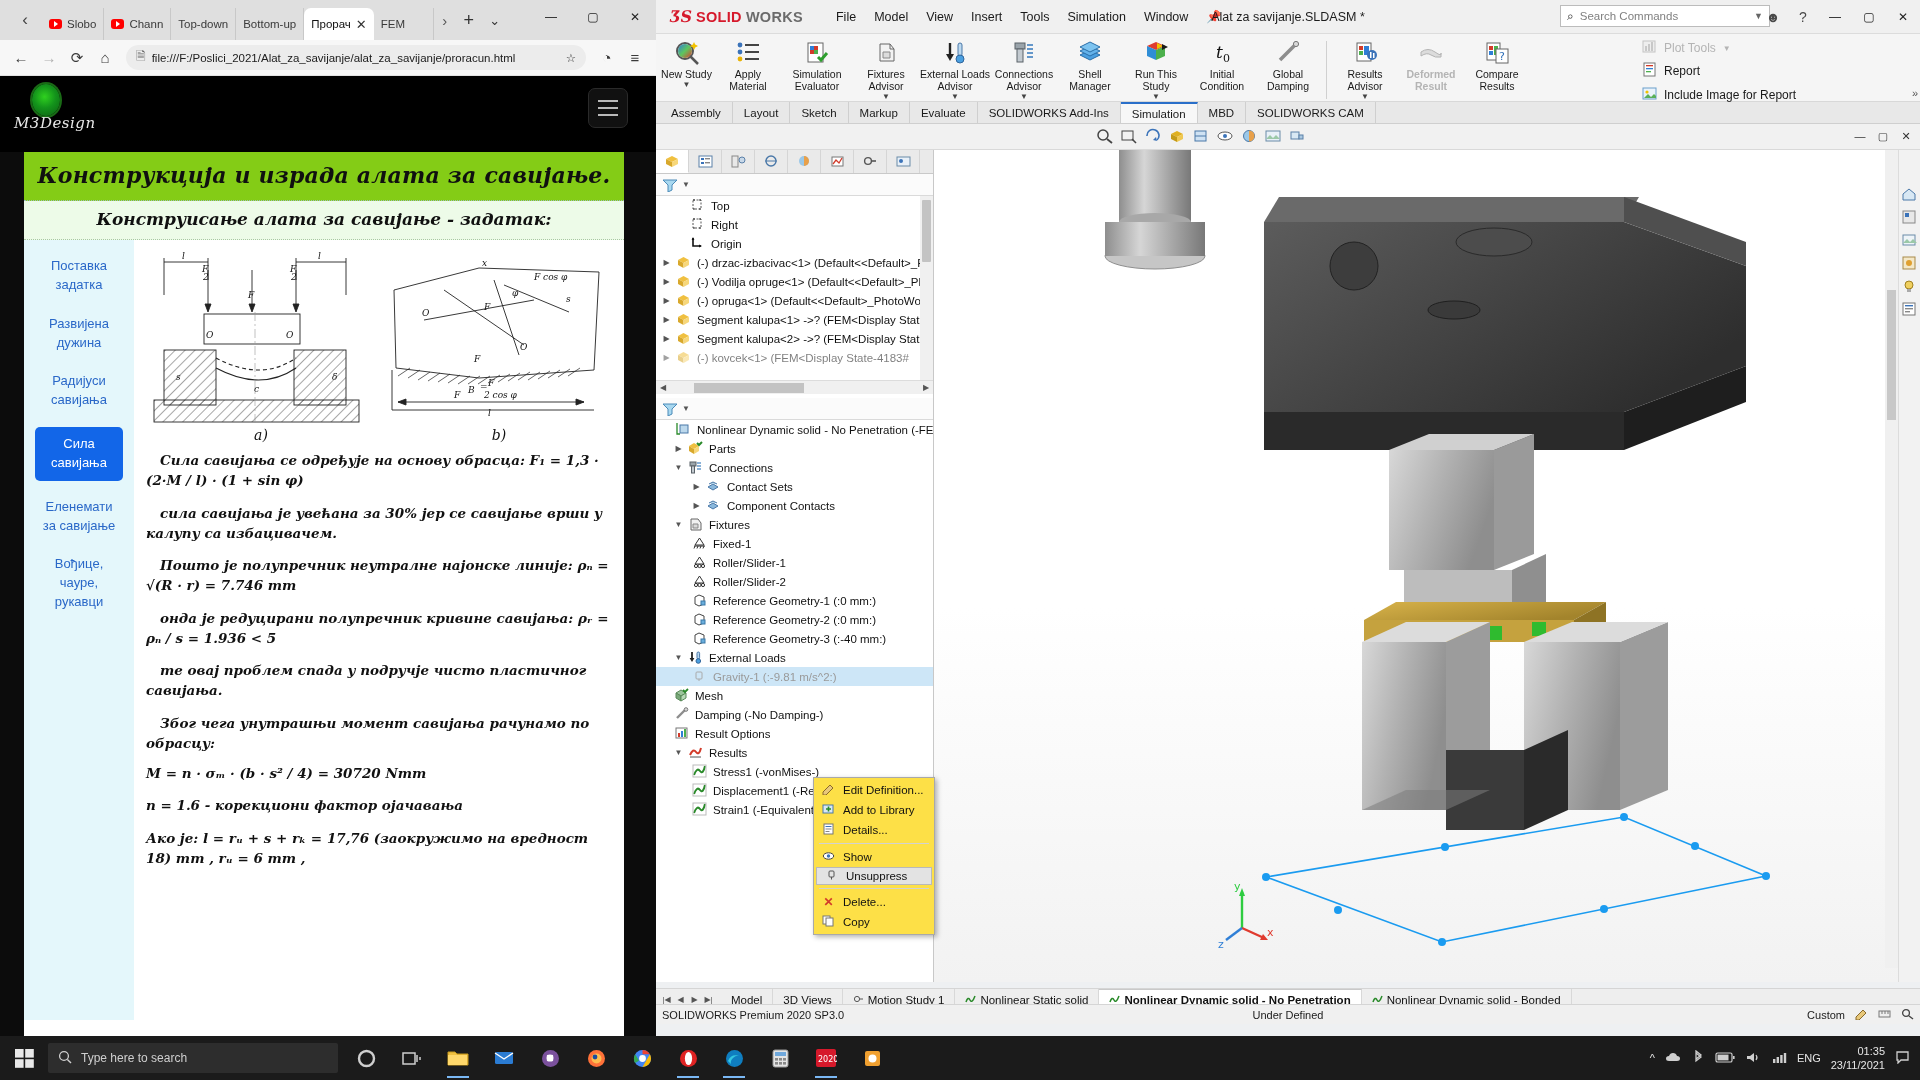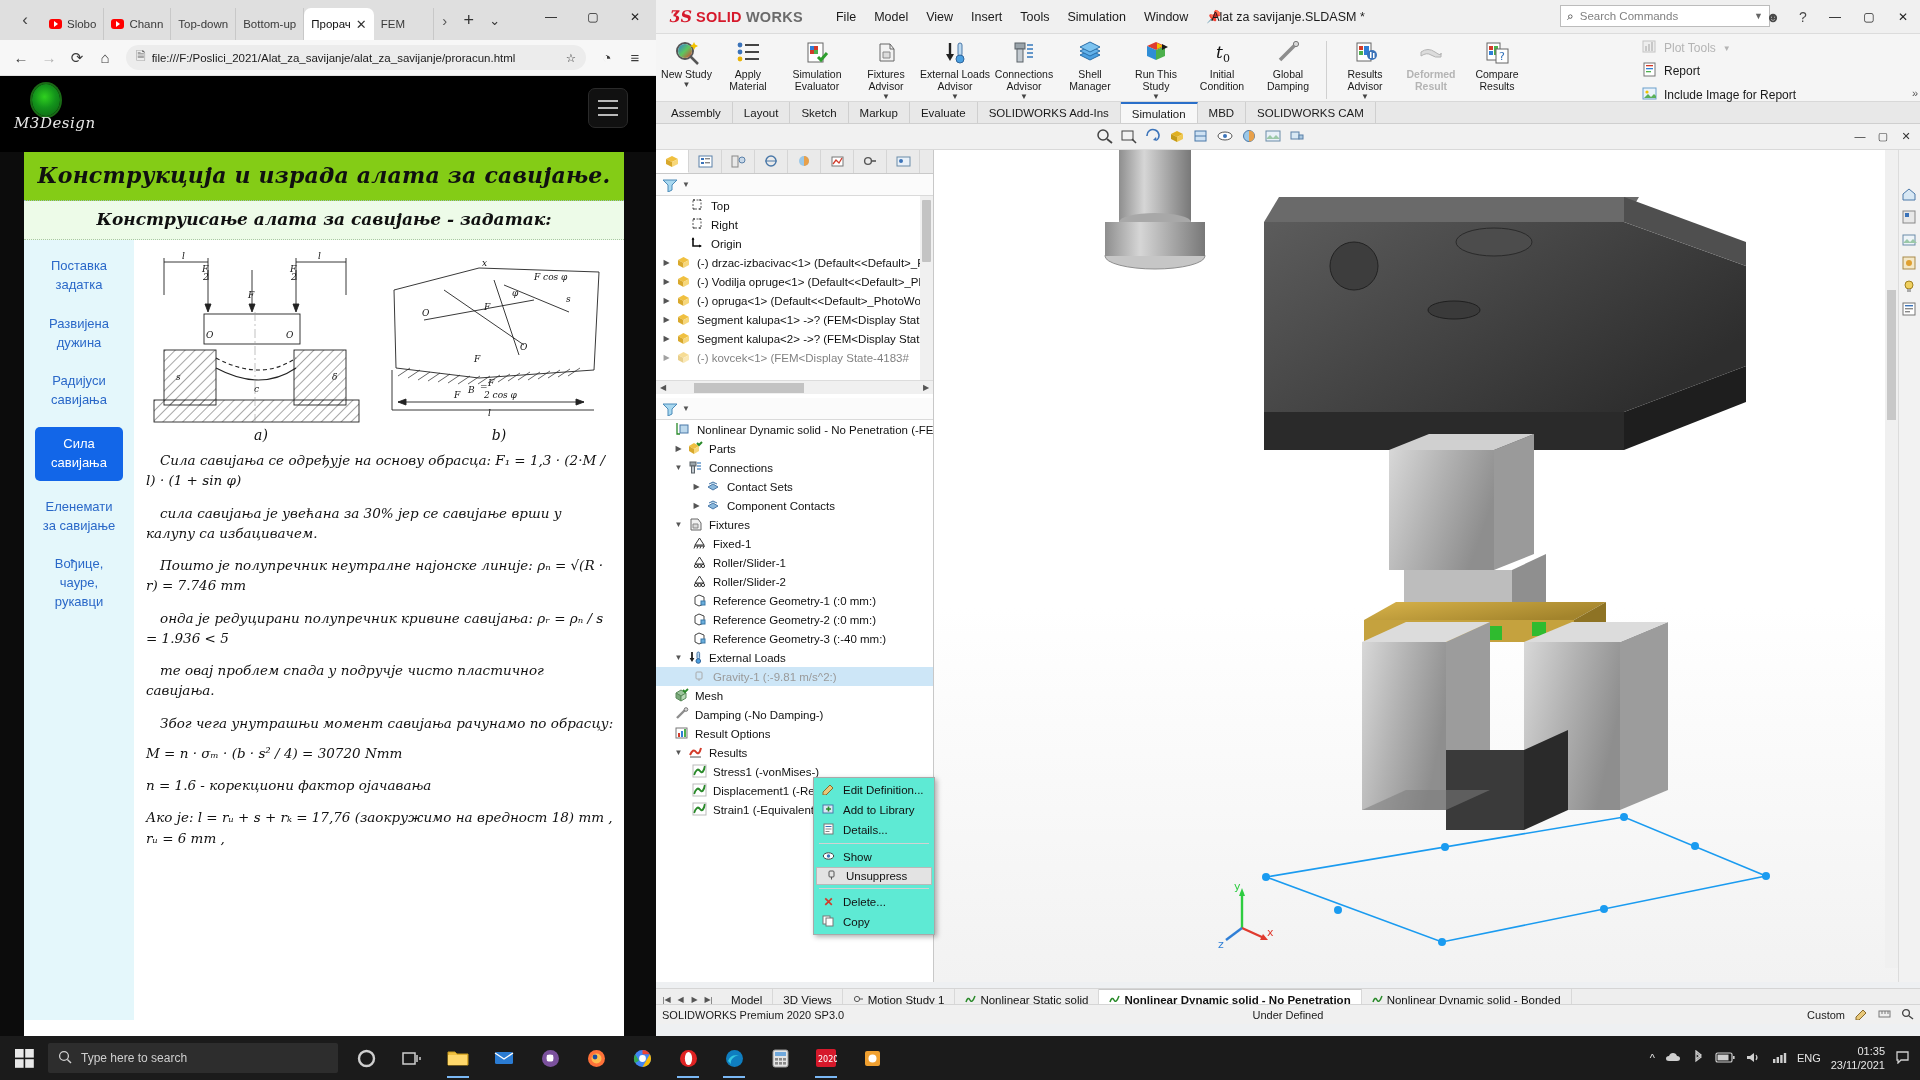--- a/index.html
+++ b/index.html
@@ -129,21 +129,21 @@
   
   .figwrap { display:flex; gap:8px; height:192px; padding-top:4px; }
   .fig { position:relative; flex:1; }
   .fig svg { display:block; }
   .figcap {
     text-align:center; font-family:"DejaVu Serif",serif; font-style:italic;
     font-size:14px; color:#111; margin-top:2px;
   }
   .ptext {
     font-family:"DejaVu Serif", serif; font-size:13.5px; color:#111;
-    line-height:1.5; margin: 12px 0 0 0; font-style:italic;
+    line-height:1.5; margin: 12px 0 0 0; font-style:italic;font-weight:bold;
   }
   .ptext.ind { text-indent: 14px; }
   .frm { font-family:"DejaVu Serif",serif; font-style:italic; }
 
   
   .sw {
     position:absolute; left:656px; top:0; width:1264px; height:1036px;
     background:#eef0f2; overflow:hidden;
   }
   .sw-title {
@@ -248,21 +248,21 @@
   }
   .tree-scroll .thumb { position:absolute; left:2px; width:9px; background:#c3c3c3; border-radius:1px;}
   .hscroll { height:14px; background:#f0f0f0; display:flex; align-items:center; border-top:1px solid #dcdcdc;}
   .hscroll .lf,.hscroll .rt { width:14px; text-align:center; font-size:8px; color:#555;}
   .hscroll .track { flex:1; height:10px; background:#f0f0f0; position:relative;}
   .hscroll .thumb { position:absolute; left:24px; width:110px; height:10px; background:#c3c3c3;}
 
   
   .ctxmenu {
     position:absolute; left:157px; top:627px; width:122px;
-    background:#5eead4; border:1px solid #a9a9a9; box-shadow:2px 2px 5px rgba(0,0,0,.3);
+    background:#fde047; border:1px solid #a9a9a9; box-shadow:2px 2px 5px rgba(0,0,0,.3);
     padding:2px 0; font-size:11.5px; z-index:40;
   }
   .cm-i { display:flex; align-items:center; gap:7px; height:20px; padding-left:7px; color:#111;}
   .cm-i .ci { width:15px; text-align:center; font-size:12px; }
   .cm-i.hl { background:#e3e3e3; border:1px solid #b9b9b9; margin:0 2px; height:18px;}
   .cm-sep { height:1px; background:#d2d2d2; margin:3px 5px;}
 
   
   .viewport {
     position:absolute; left:278px; top:0; right:0; height:832px;

